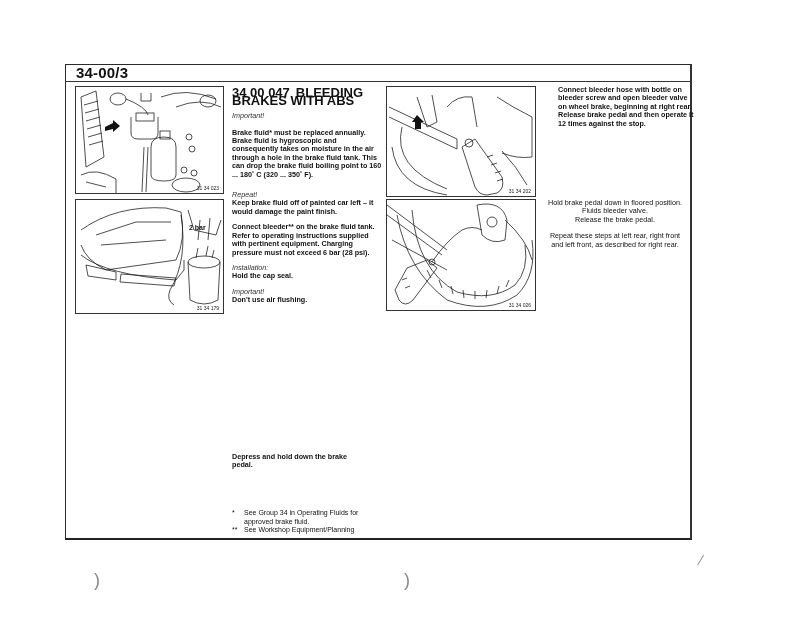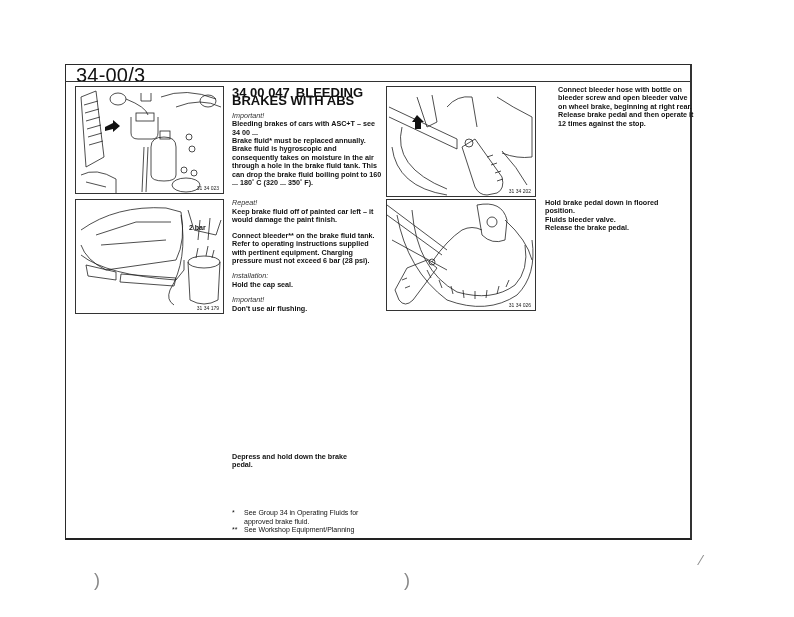--- a/index.html
+++ b/index.html
@@ -6,21 +6,21 @@
   body {
     width:794px; height:617px; background:#ffffff; position:relative; overflow:hidden;
     font-family:"Liberation Sans", sans-serif; color:#1a1a1a;
   }
   .page-frame {
     position:absolute; left:65px; top:64px; width:627px; height:476px;
     border:1.5px solid #2a2a2a; border-bottom:2.5px solid #222; border-right:2.5px solid #333;
     box-sizing:border-box;
   }
   .page-number {
-    position:absolute; left:76px; top:64px; font-size:20px; font-weight:normal; color:#111;
+    position:absolute; left:76px; top:64px; font-size:15px; font-weight:bold; color:#111;
     letter-spacing:0.2px;
   }
   .header-rule {
     position:absolute; left:65px; top:81px; width:627px; height:0; border-top:1.5px solid #333;
   }
   .figure {
     position:absolute; border:1px solid #333; background:#fff; box-sizing:border-box; overflow:hidden;
   }
   .figure svg { position:absolute; left:0; top:0; }
   .fig-label {
@@ -132,21 +132,21 @@
   </svg>
   <div class="fig-label">31 34 026</div>
 </div>
 
 <div class="col" style="left:232px; top:89px; width:150px;">
   <p class="title">
     <span class="num">34 00 047</span><span>BLEEDING BRAKES WITH ABS</span>
   </p>
   <p style="margin-top:-1px;">
     <span class="ital">Important!</span>
-    <span class="b">Bleeding brakes of cars with ASC+T – see 34 00 ...</span><br>
+    <br>
     <span class="b">Brake fluid* must be replaced annually. Brake fluid is hygroscopic and consequently takes on moisture in the air through a hole in the brake fluid tank. This can drop the brake fluid boiling point to 160 ... 180˚ C (320 ... 350˚ F).</span>
   </p>
   <p style="margin-top:12px;">
     <span class="ital">Repeat!</span>
     <span class="b">Keep brake fluid off of painted car left – it would damage the paint finish.</span>
   </p>
   <p class="b">Connect bleeder** on the brake fluid tank. Refer to operating instructions supplied with pertinent equipment. Charging pressure must not exceed 6 bar (28 psi).</p>
   <p>
     <span class="ital">Installation:</span>
     <span class="b">Hold the cap seal.</span>
@@ -154,26 +154,27 @@
   <p>
     <span class="ital">Important!</span>
     <span class="b">Don't use air flushing.</span>
   </p>
 </div>
 
 <div class="col b" style="left:232px; top:453px; width:120px; font-weight:bold;">Depress and hold down the brake pedal.</div>
 
 <div class="col b" style="left:558px; top:86px; width:140px; font-weight:bold;">Connect bleeder hose with bottle on bleeder screw and open bleeder valve on wheel brake, beginning at right rear. Release brake pedal and then operate it 12 times against the stop.</div>
 
-<div class="col" style="left:545px; top:199px; width:140px; font-weight:bold;">
+<div class="col" style="left:545px; top:199px; width:140px; font-weight:normal;text-align:center;">
   <p style="margin:0;">
     <span>Hold brake pedal down in floored position.</span><br>
     <span>Fluids bleeder valve.</span><br>
     <span>Release the brake pedal.</span>
   </p>
+  <p style="margin-top:8px;">Repeat these steps at left rear, right front and left front, as described for right rear.</p>
 </div>
 
 <div class="footnotes">
   <div class="fn">
     <span class="mark">*</span>
     <span style="width:130px;">See Group 34 in Operating Fluids for approved brake fluid.</span>
   </div>
   <div class="fn">
     <span class="mark">**</span>
     <span>See Workshop Equipment/Planning</span>

